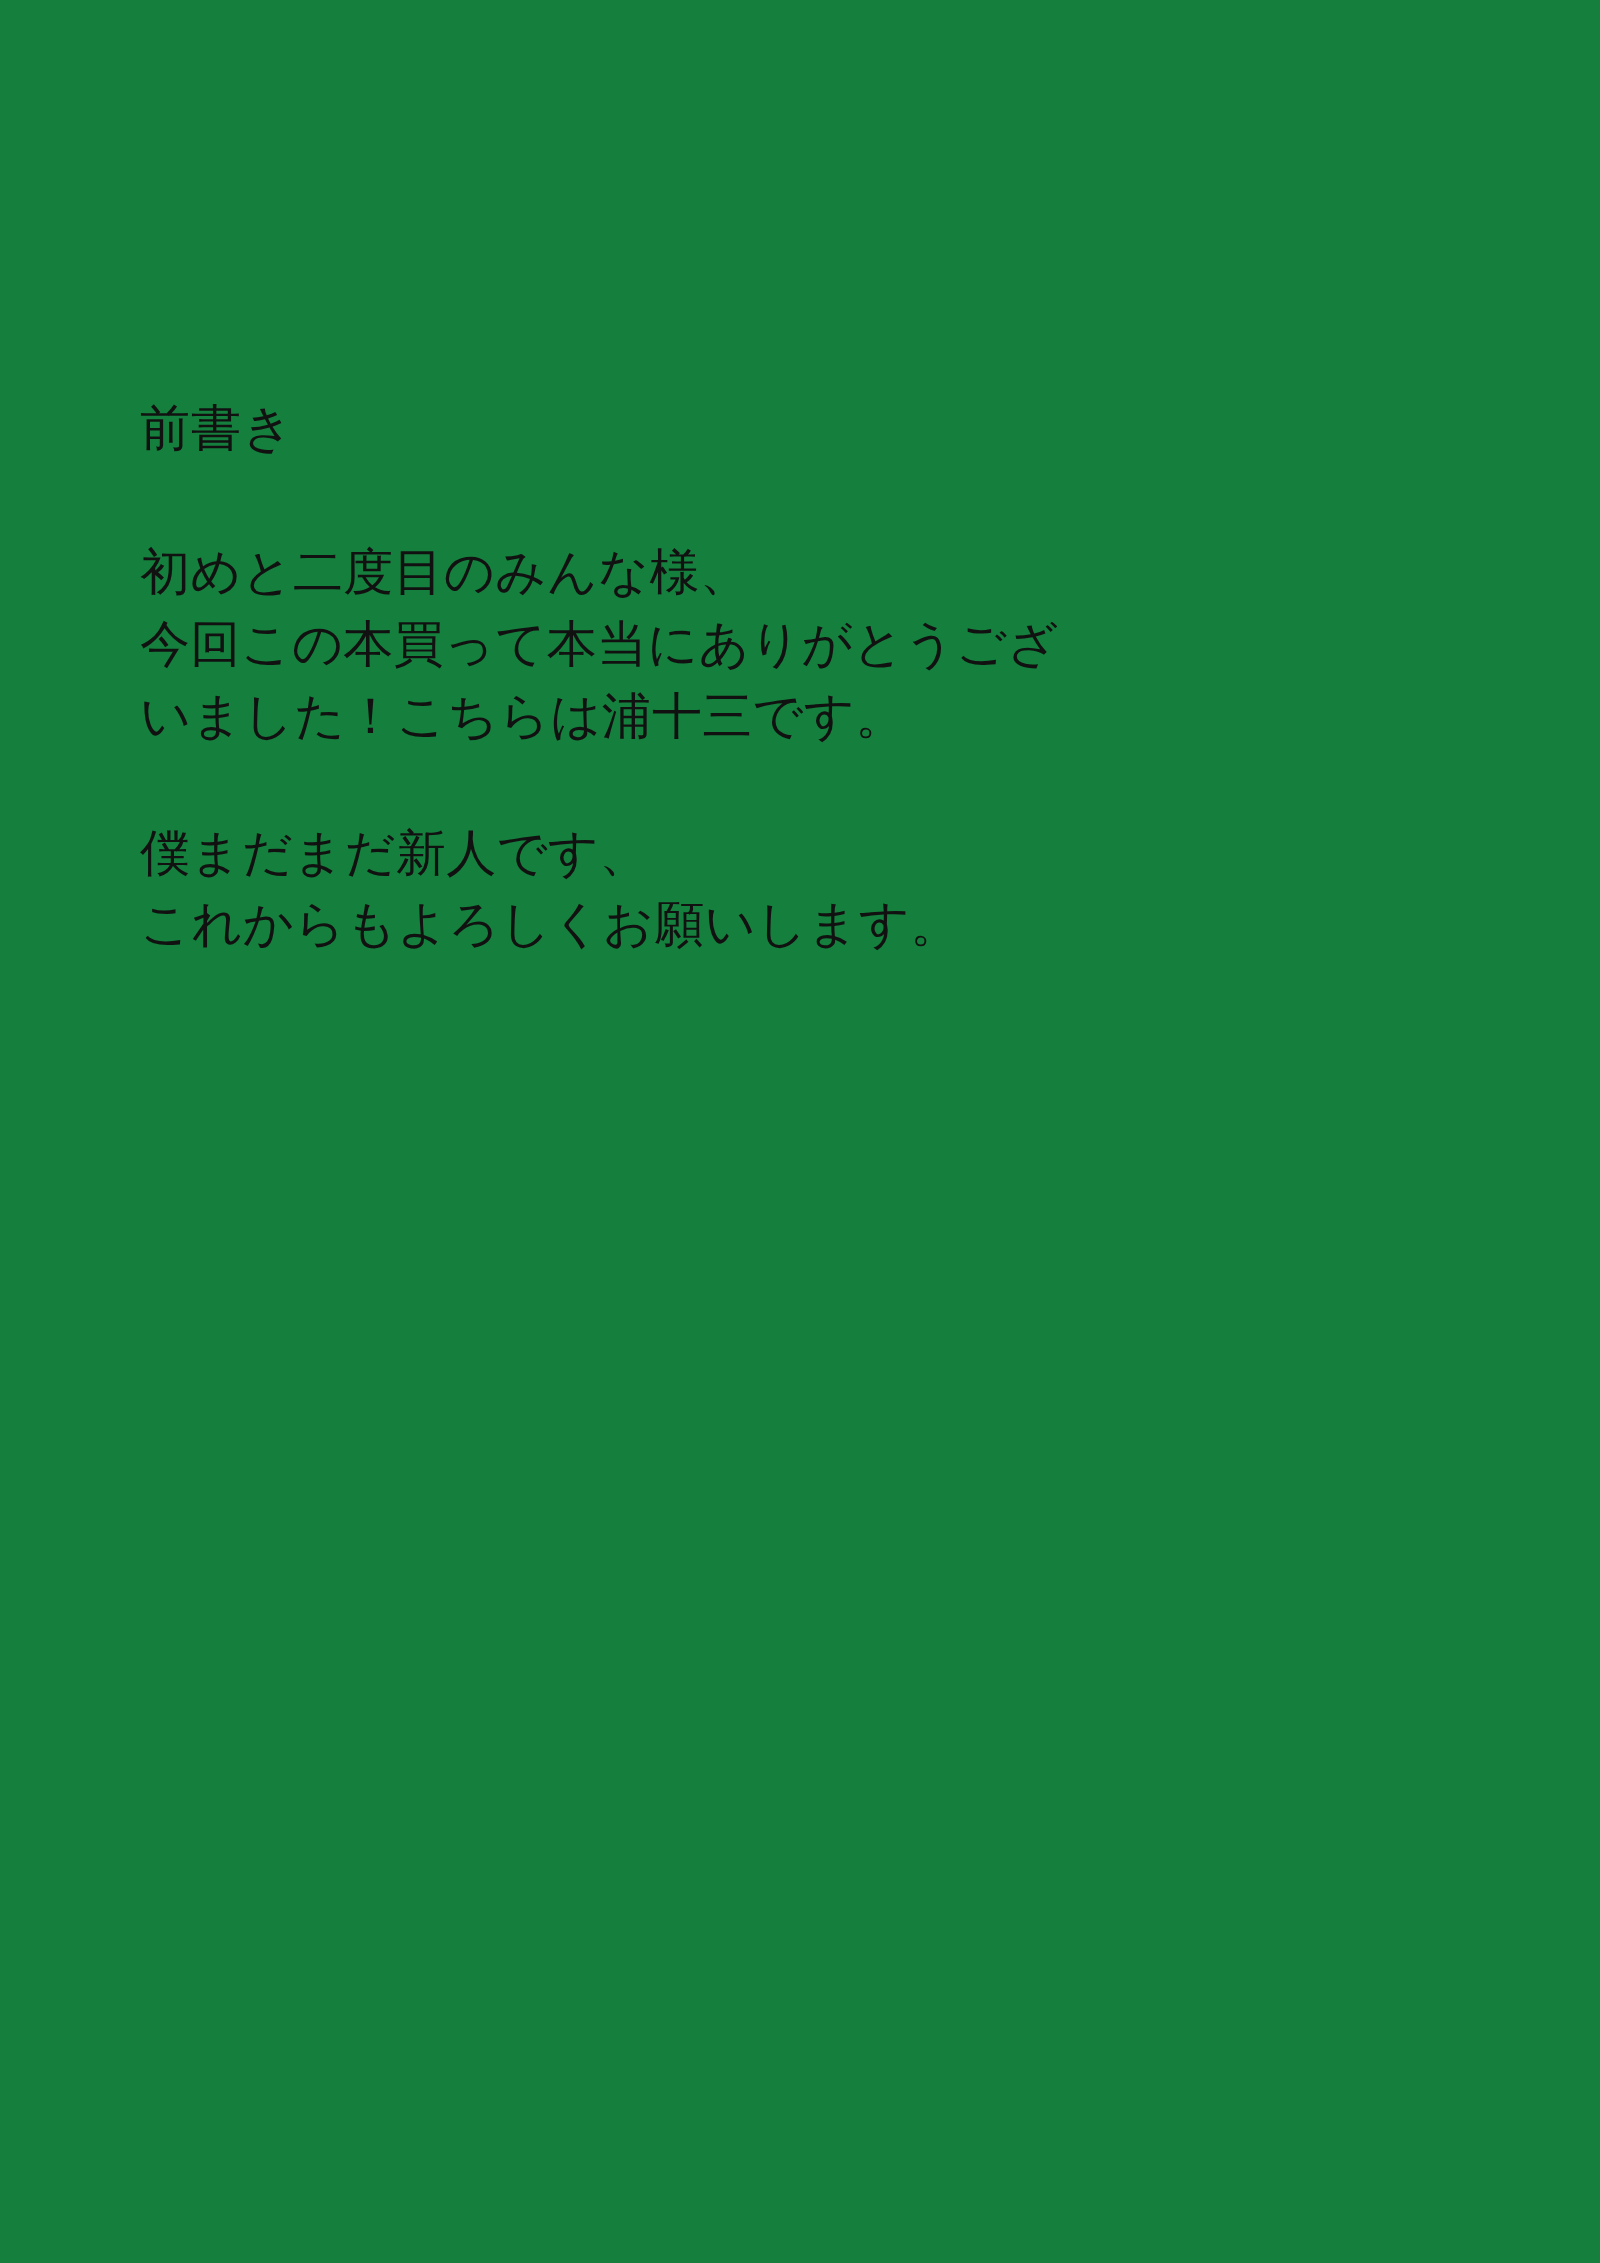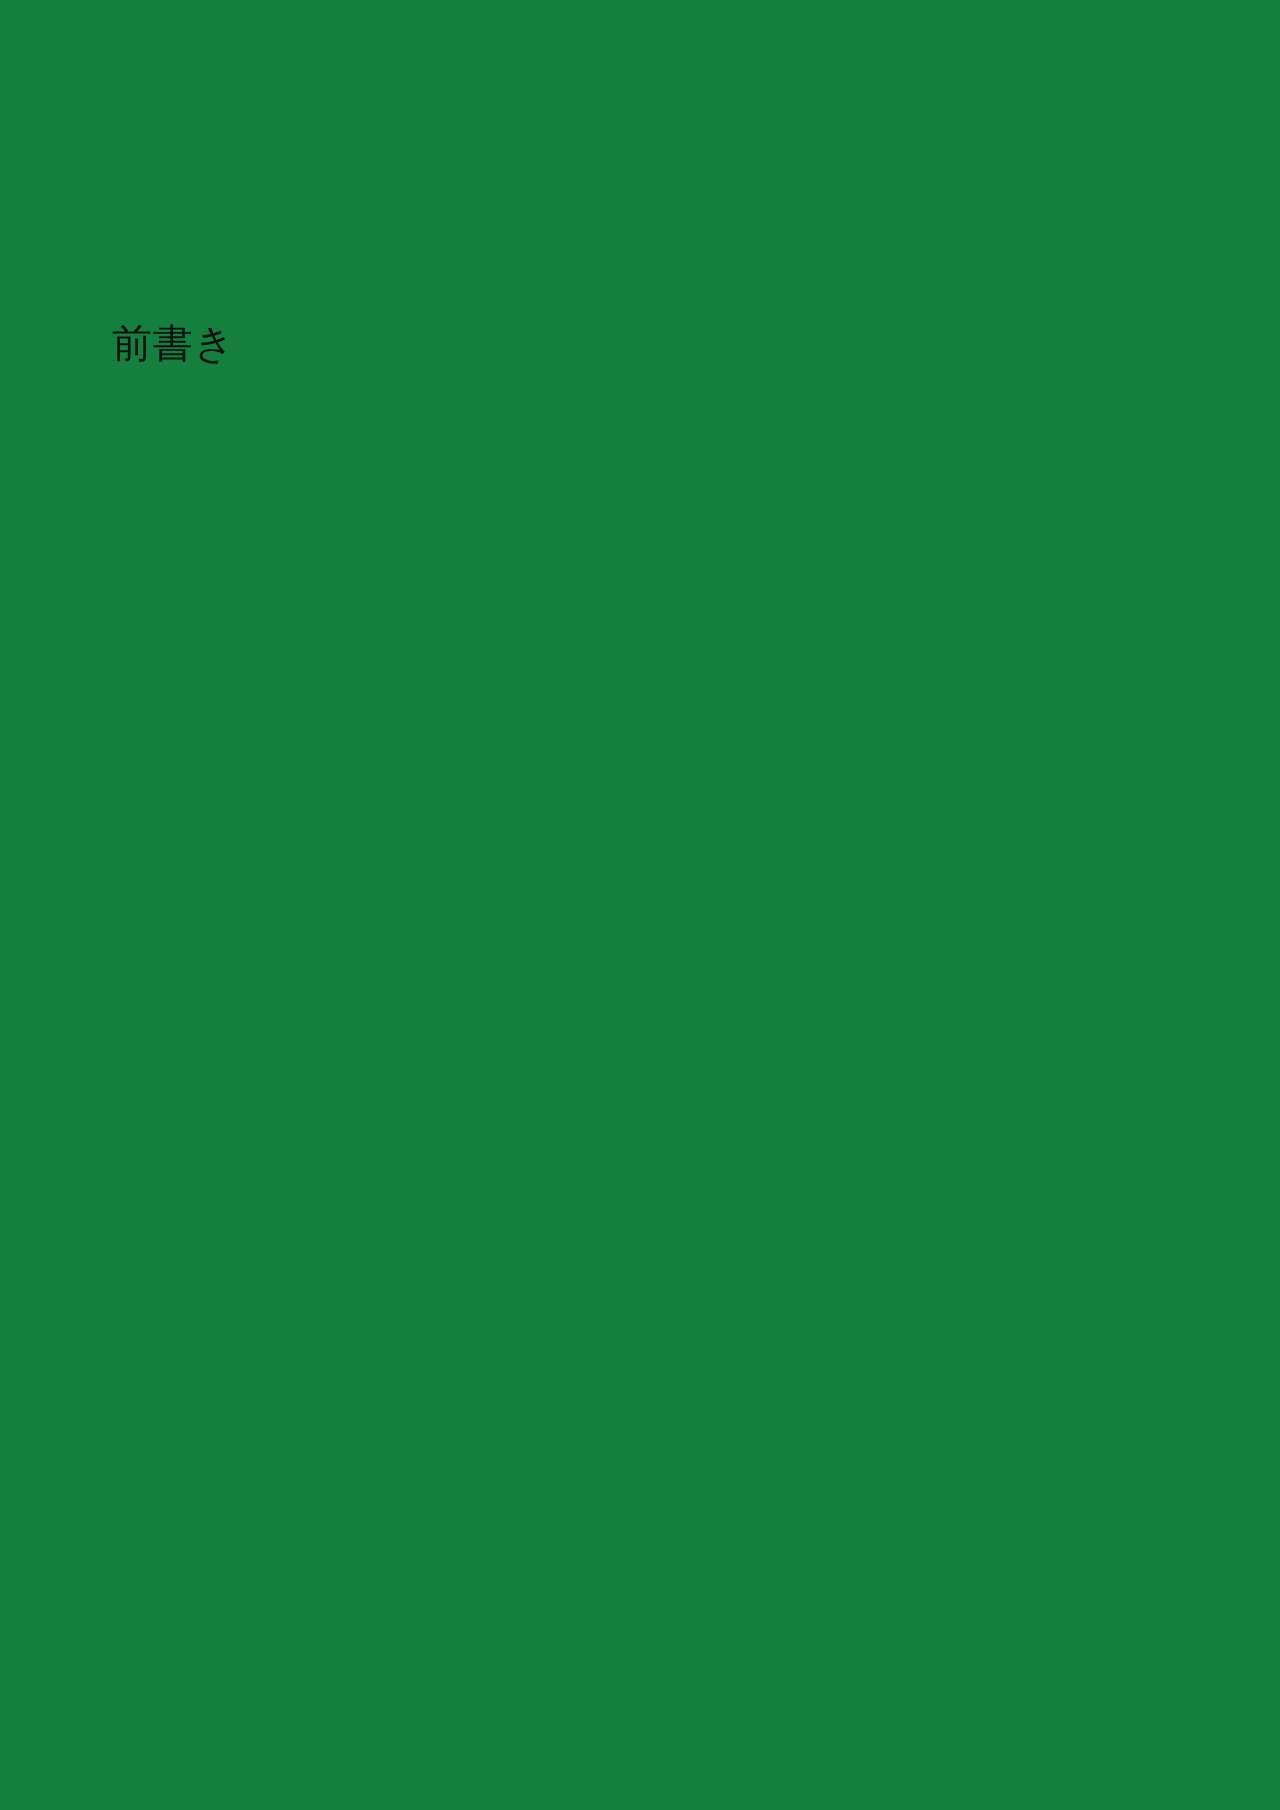--- a/index.html
+++ b/index.html
@@ -42,14 +42,19 @@
   .para:last-child {
     margin-bottom: 0;
   }
 </style>
 </head>
 <body>
 
 <div class="page">
   <div class="content">
     <h1 class="heading">前書き</h1>
+    <p class="para">初めと二度目のみんな様、
+今回この本買って本当にありがとうござ
+いました！こちらは浦十三です。</p>
+    <p class="para">僕まだまだ新人です、
+これからもよろしくお願いします。</p>
   </div>
 </div>
 
 </body></html>

